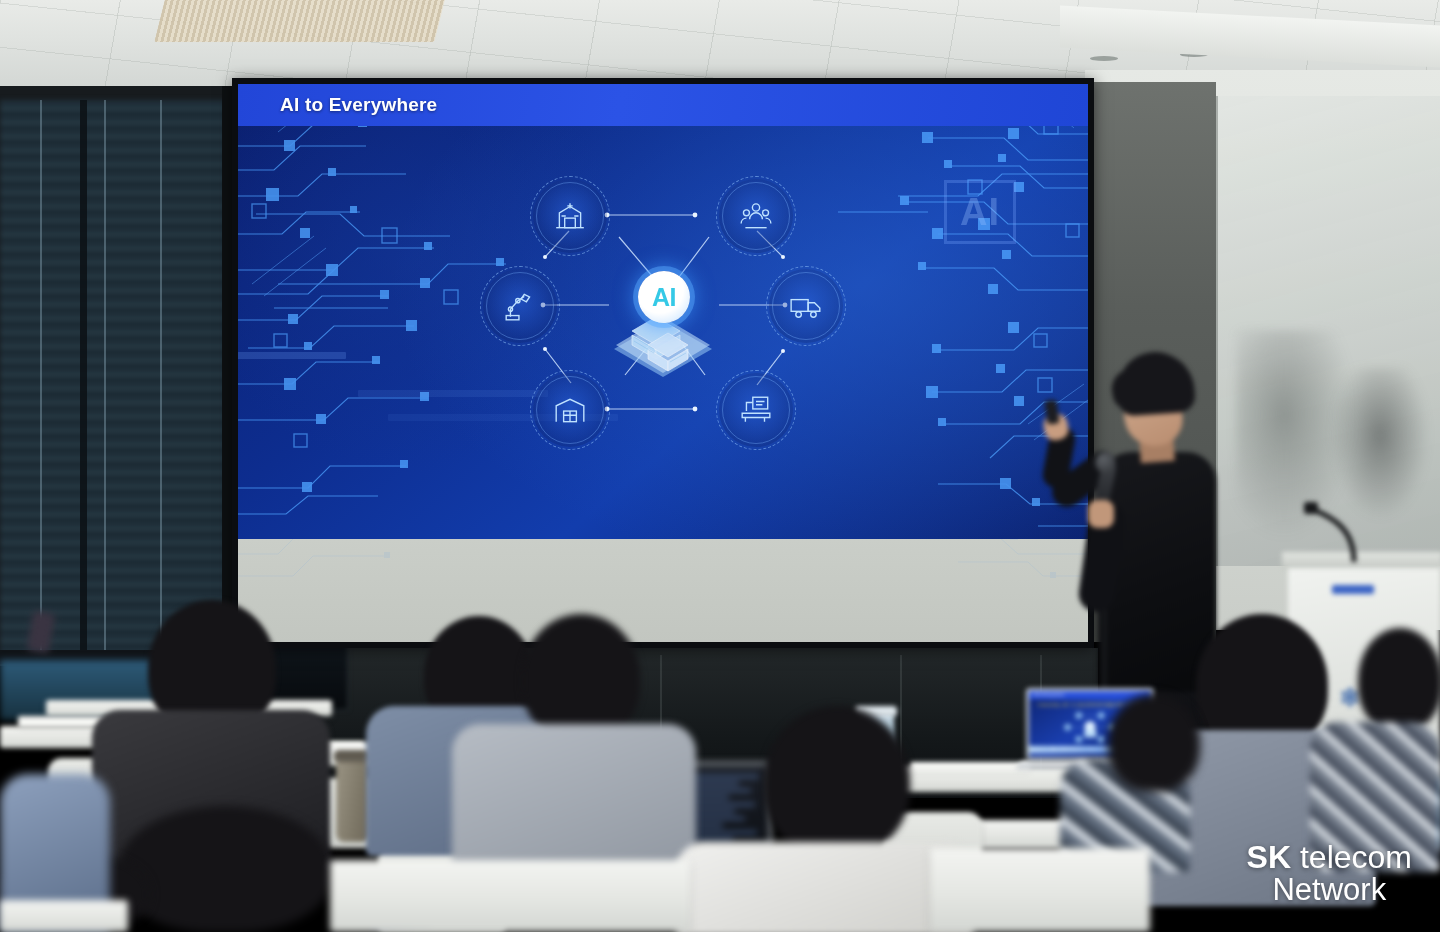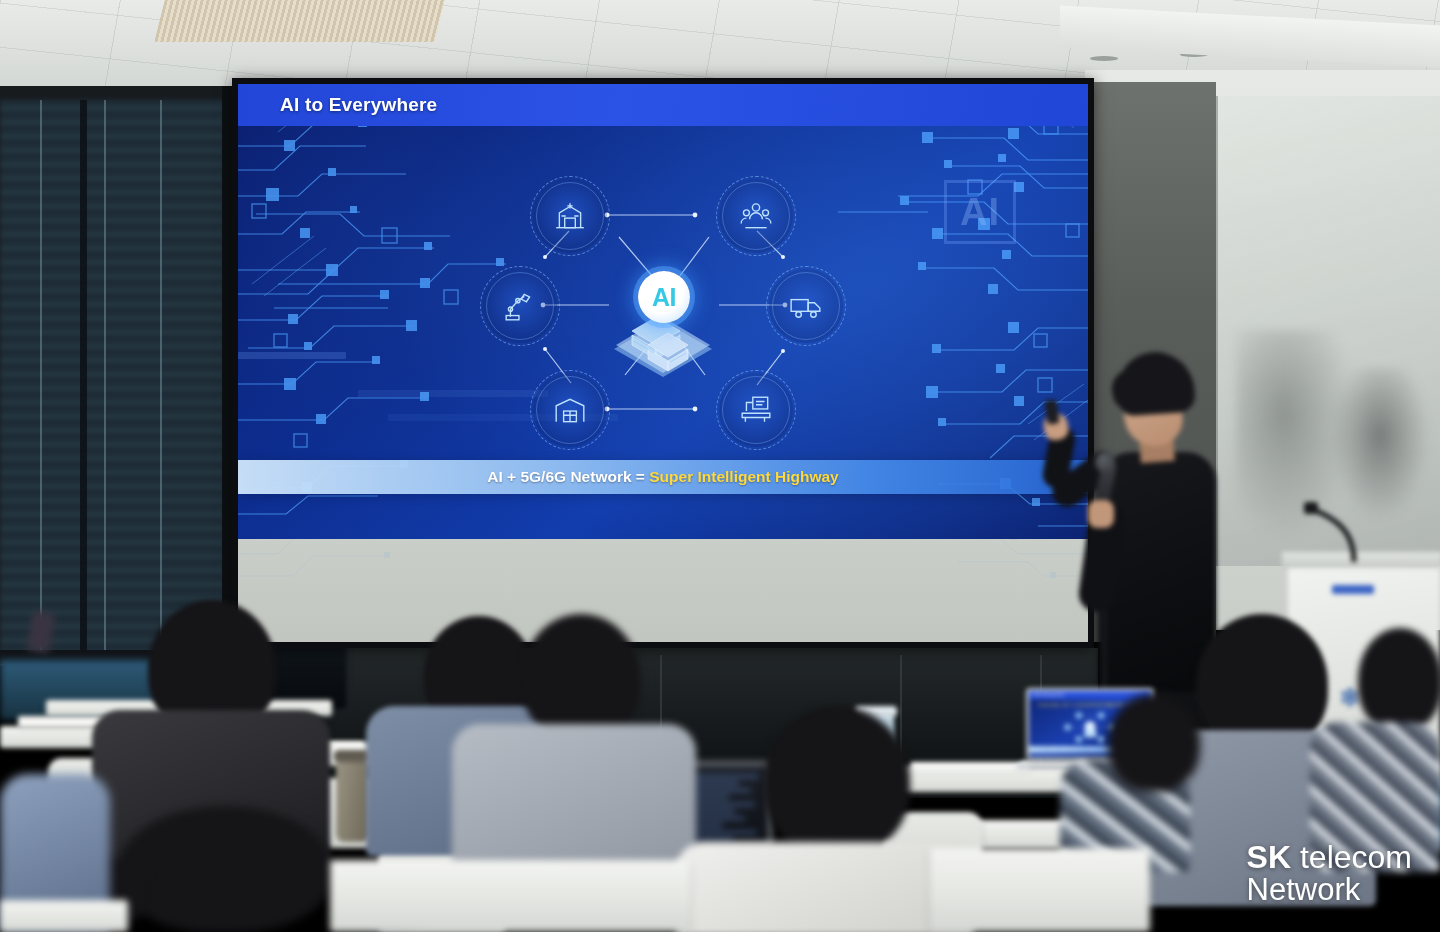--- a/index.html
+++ b/index.html
@@ -266,21 +266,21 @@
   .la-rows{ position:absolute; left:6px; top:10px; width:84px; }
   .la-row{ height:3px; background:rgba(110,150,220,.55); margin-bottom:4px; border-radius:1px;}
 
   .laptop-right{
     position:absolute; left:1364px; top:776px; width:76px; height:74px;
     background:linear-gradient(180deg,#1e5f95,#3a87c4); border-radius:3px;
     border:3px solid #b9bec2;
   }
 
   .watermark{
-    position:absolute; right:28px; bottom:26px; text-align:left;
+    position:absolute; right:28px; bottom:26px; text-align:center;
     color:#ffffff; text-shadow:0 1px 5px rgba(0,0,0,.45);
     line-height:1.04;
   }
   .wm1{ font-size:32px; }
   .wm1 b{ font-weight:bold; }
   .wm1 span{ font-weight:normal; }
   .wm2{ font-size:31px; font-weight:normal; }
 
   .blur-soft{ filter:blur(2.4px); }
   .blur-mid{ filter:blur(3.6px); }
@@ -591,25 +591,20 @@
                 <line x1="58" y1="57" x2="74" y2="48"></line>
               </g>
             </g>
           </svg>
           <div class="hub-ball">
             <span>AI</span>
           </div>
         </div>
       </div>
 
-      <div class="banner">
-        <div class="banner-text">
-          <span class="banner-white">AI + 5G/6G Network = </span><span class="banner-yellow">Super Intelligent Highway</span>
-        </div>
-      </div>
     </div>
   </div>
 
   <div class="presenter blur-soft">
     <div class="p-legs"></div>
     <div class="p-torso"></div>
     <div class="p-neck"></div>
     <div class="p-face"></div>
     <div class="p-hair"></div>
     <div class="p-hair2"></div>

